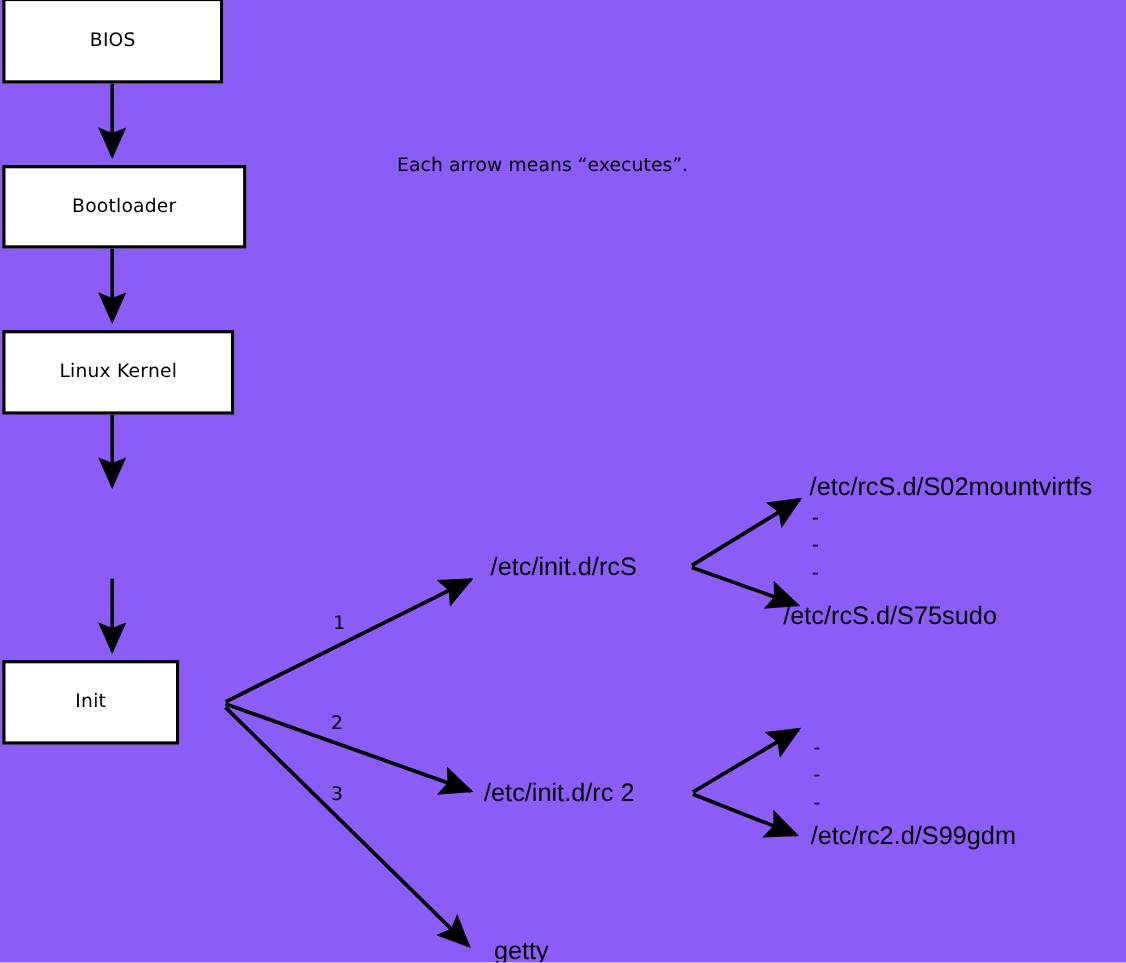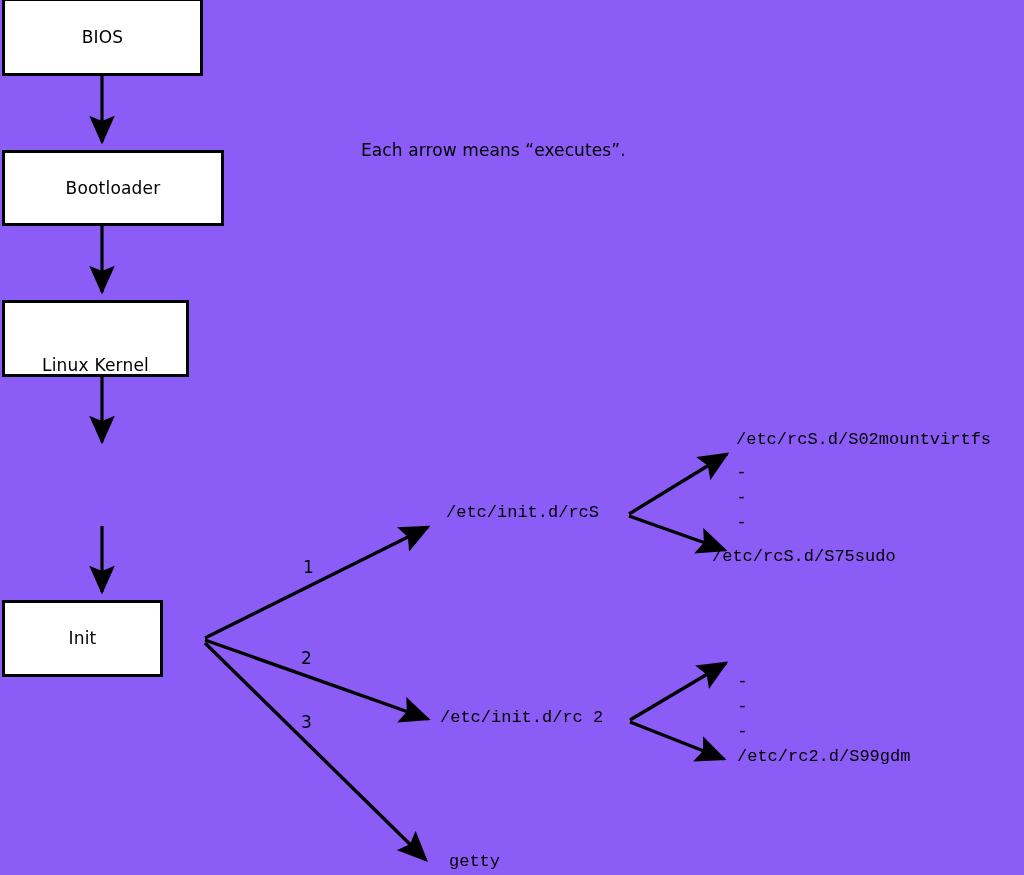--- a/index.html
+++ b/index.html
@@ -43,22 +43,22 @@
   .note-text {
     position: absolute;
     font-family: "DejaVu Sans", sans-serif;
     font-size: 17px;
     color: #000000;
     white-space: nowrap;
     letter-spacing: 0.1px;
   }
   .mono-label {
     position: absolute;
-    font-family: Liberation Mono, monospace;
-    font-size: 17px;
+    font-family: Liberation Sans, sans-serif;
+    font-size: 23px;
     color: #000000;
     white-space: nowrap;
     line-height: 1;
   }
   .edge-num {
     position: absolute;
     font-family: "DejaVu Sans", sans-serif;
     font-size: 17px;
     color: #000000;
     line-height: 1;
@@ -122,21 +122,21 @@
   </svg>
 
   <div class="node-box" style="left:2px; top:-2px; width:201px; height:78px;">
     <span class="node-label">BIOS</span>
   </div>
 
   <div class="node-box" style="left:2px; top:150px; width:222px; height:76px;">
     <span class="node-label">Bootloader</span>
   </div>
 
-  <div class="node-box" style="left:2px; top:300px; width:187px; height:77px;align-items:flex-end;">
+  <div class="node-box" style="left:2px; top:300px; width:211px; height:77px;">
     <span class="node-label">Linux Kernel</span>
   </div>
 
 
   <div class="node-box" style="left:2px; top:600px; width:161px; height:77px;">
     <span class="node-label">Init</span>
   </div>
 
   <div class="note-text" style="left:361px; top:104px;margin-top:36px;">Each arrow means “executes”.</div>
 

